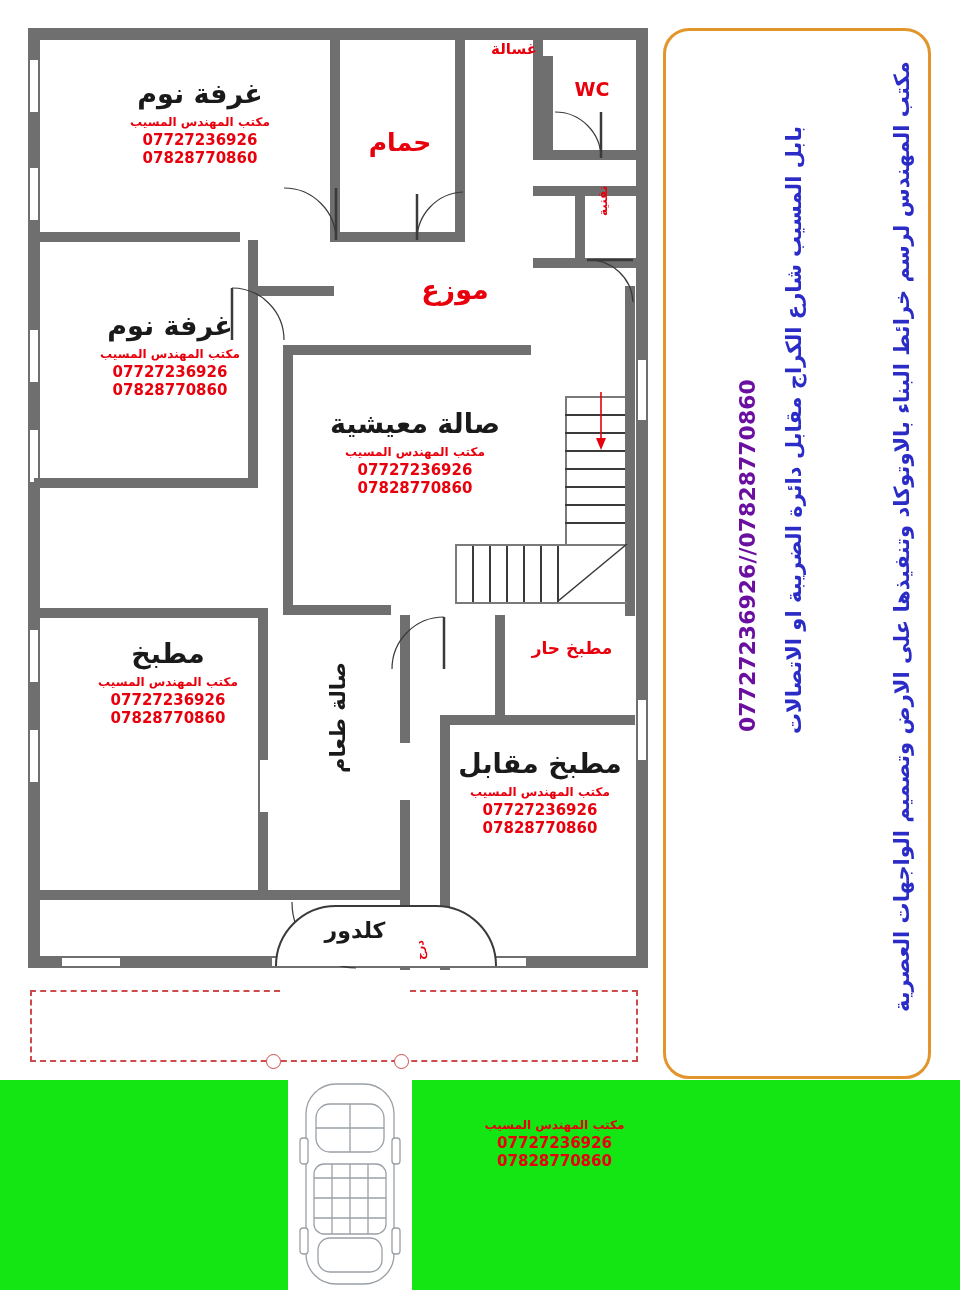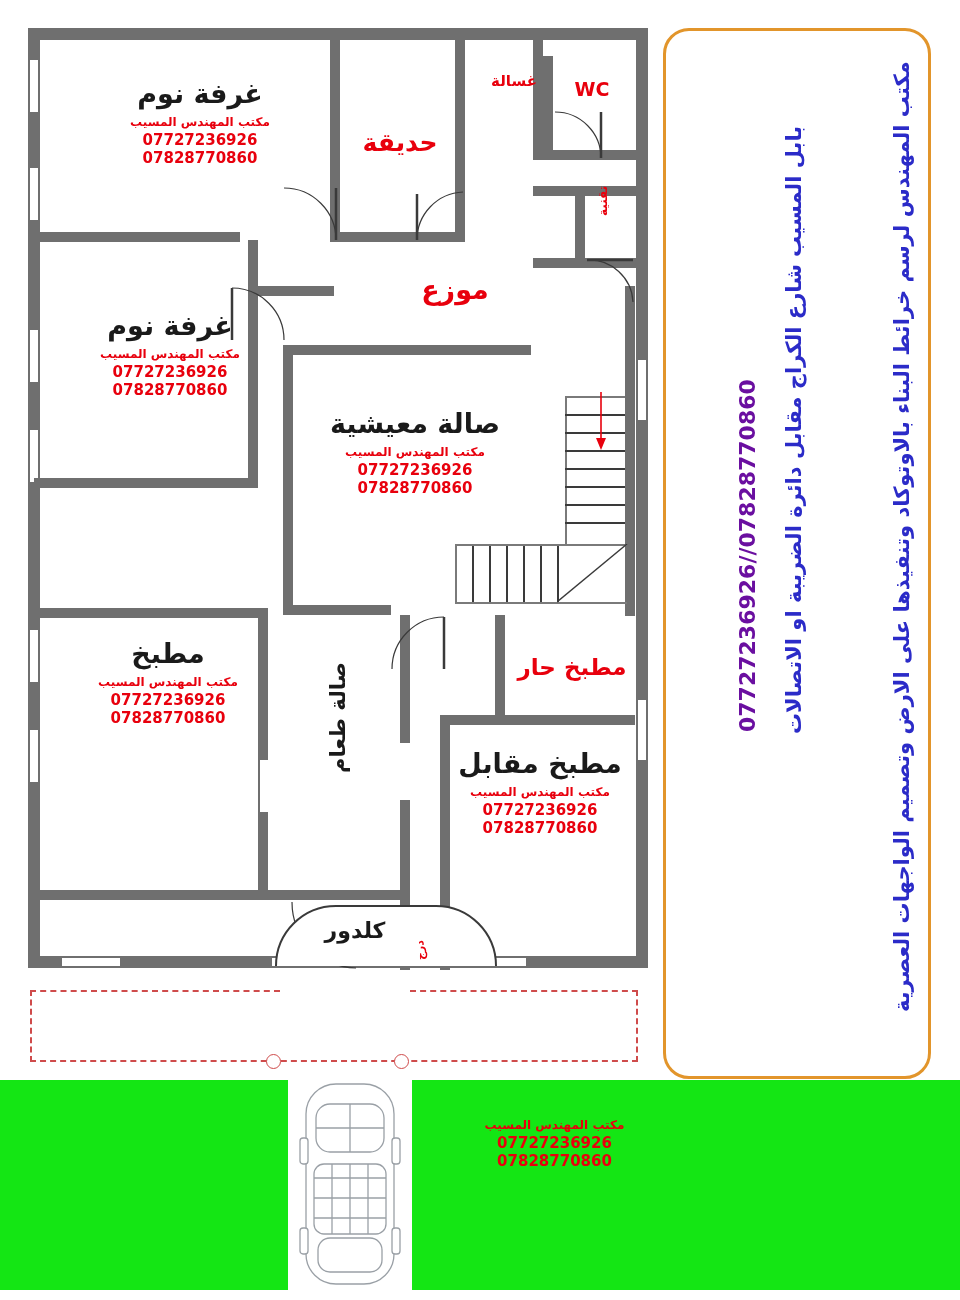--- a/index.html
+++ b/index.html
@@ -220,36 +220,36 @@
   </div>
 
   <div class="room-label" style="left:440px;top:748px;width:200px;">
     <div class="t" style="font-size:27px;">مطبخ مقابل</div>
     <div class="s1" style="font-size:12px;margin-top:6px;">مكتب المهندس المسيب</div>
     <div class="s2" style="font-size:15px;margin-top:2px;">07727236926</div>
     <div class="s3" style="font-size:15px;">07828770860</div>
   </div>
 
   <div class="room-label" style="left:352px;top:128px;width:96px;">
-    <div class="t" style="font-size:25px;color:#e8000d;">حديقة</div>
-  </div>
-  <div style="position:absolute;left:486px;top:40px;width:56px;text-align:center;direction:rtl;font-weight:bold;font-size:15px;color:#e8000d;margin-top:32px;">
+    <div class="t" style="font-size:25px;color:#e8000d;">حمام</div>
+  </div>
+  <div style="position:absolute;left:486px;top:40px;width:56px;text-align:center;direction:rtl;font-weight:bold;font-size:15px;color:#e8000d;">
     <span>غسالة</span>
   </div>
   <div style="position:absolute;left:562px;top:78px;width:60px;text-align:center;font-weight:bold;font-size:19px;color:#e8000d;">
     <span>WC</span>
   </div>
   <div style="position:absolute;left:596px;top:186px;height:70px;writing-mode:vertical-rl;transform:rotate(180deg);direction:rtl;font-weight:bold;font-size:12px;color:#e8000d;">
     <span>تقنية</span>
   </div>
   <div class="room-label" style="left:390px;top:274px;width:130px;">
     <div class="t" style="font-size:27px;color:#e8000d;">موزع</div>
   </div>
   <div class="room-label" style="left:512px;top:638px;width:120px;">
-    <div class="t" style="font-size:23px;color:#e8000d;margin-top:16px;">مطبخ حار</div>
+    <div class="t" style="font-size:17px;color:#e8000d;">مطبخ حار</div>
   </div>
   <div style="position:absolute;left:326px;top:662px;height:130px;writing-mode:vertical-rl;transform:rotate(180deg);direction:rtl;font-weight:bold;font-size:21px;color:#1a1a1a;">
     <span>صالة طعام</span>
   </div>
   <div class="room-label" style="left:300px;top:918px;width:110px;">
     <div class="t" style="font-size:22px;color:#1a1a1a;">كلدور</div>
   </div>
   <div style="position:absolute;left:414px;top:940px;height:52px;writing-mode:vertical-rl;transform:rotate(180deg);direction:rtl;font-weight:bold;font-size:11px;color:#e8000d;">
     <span>درج</span>
   </div>

